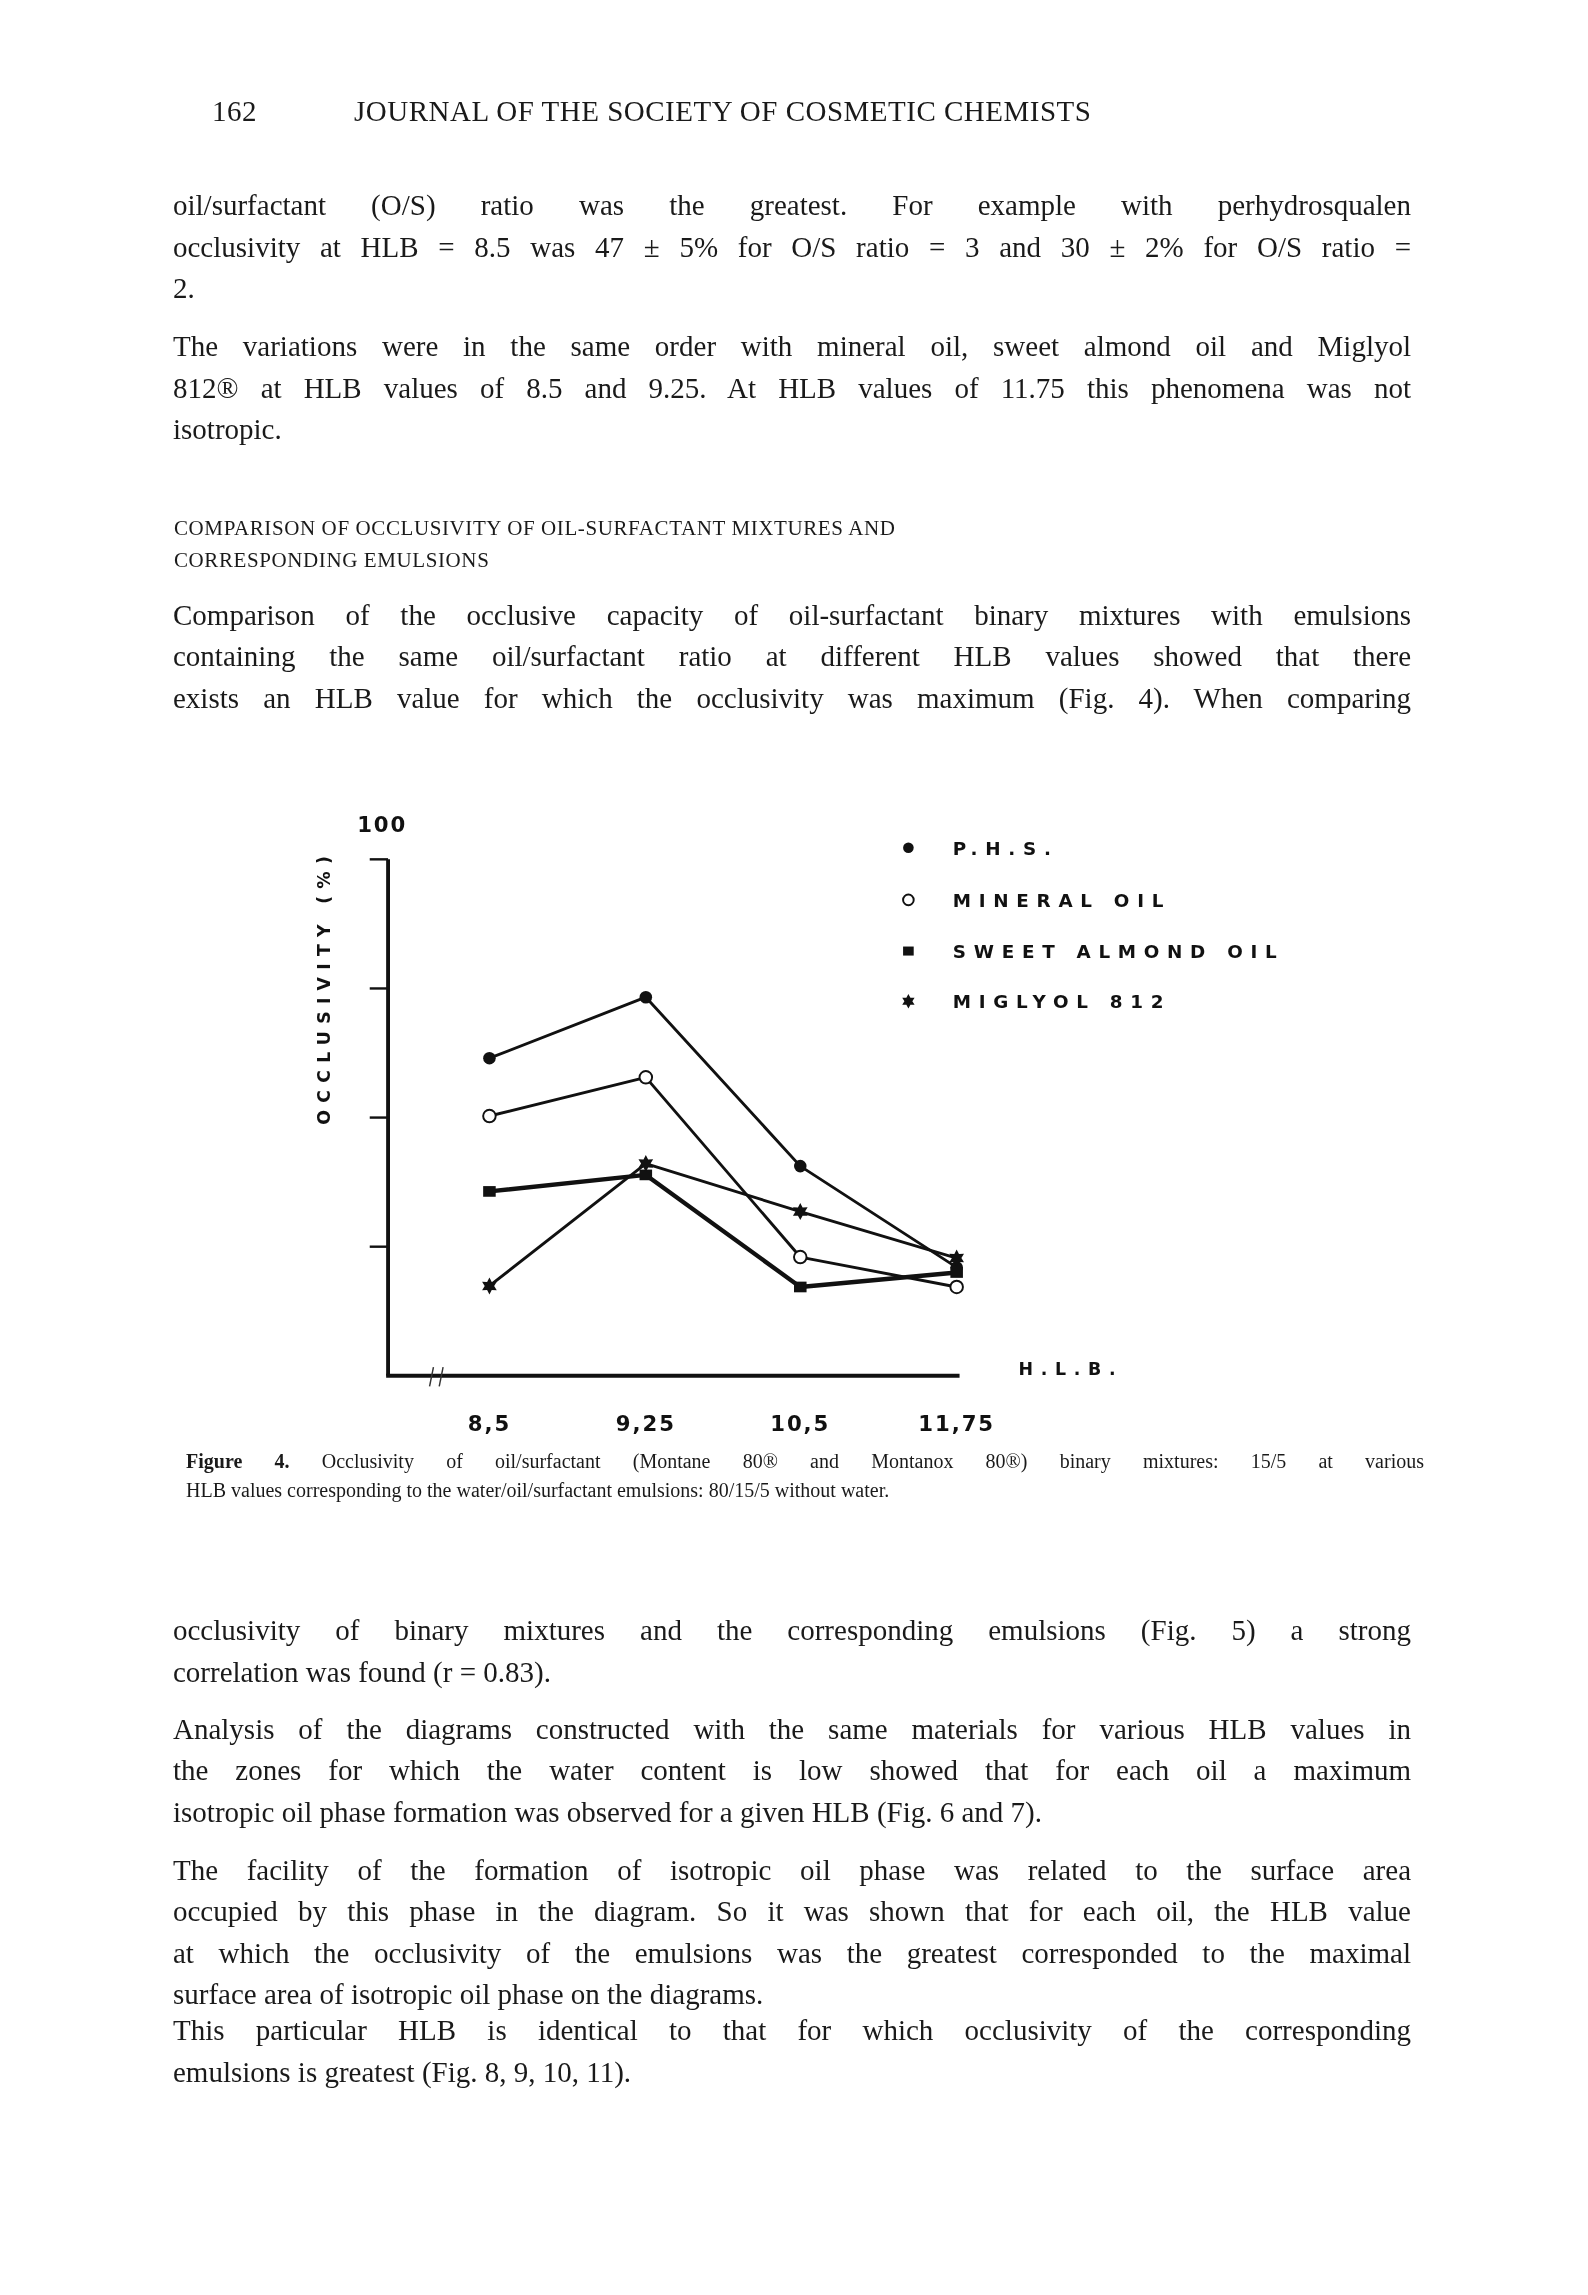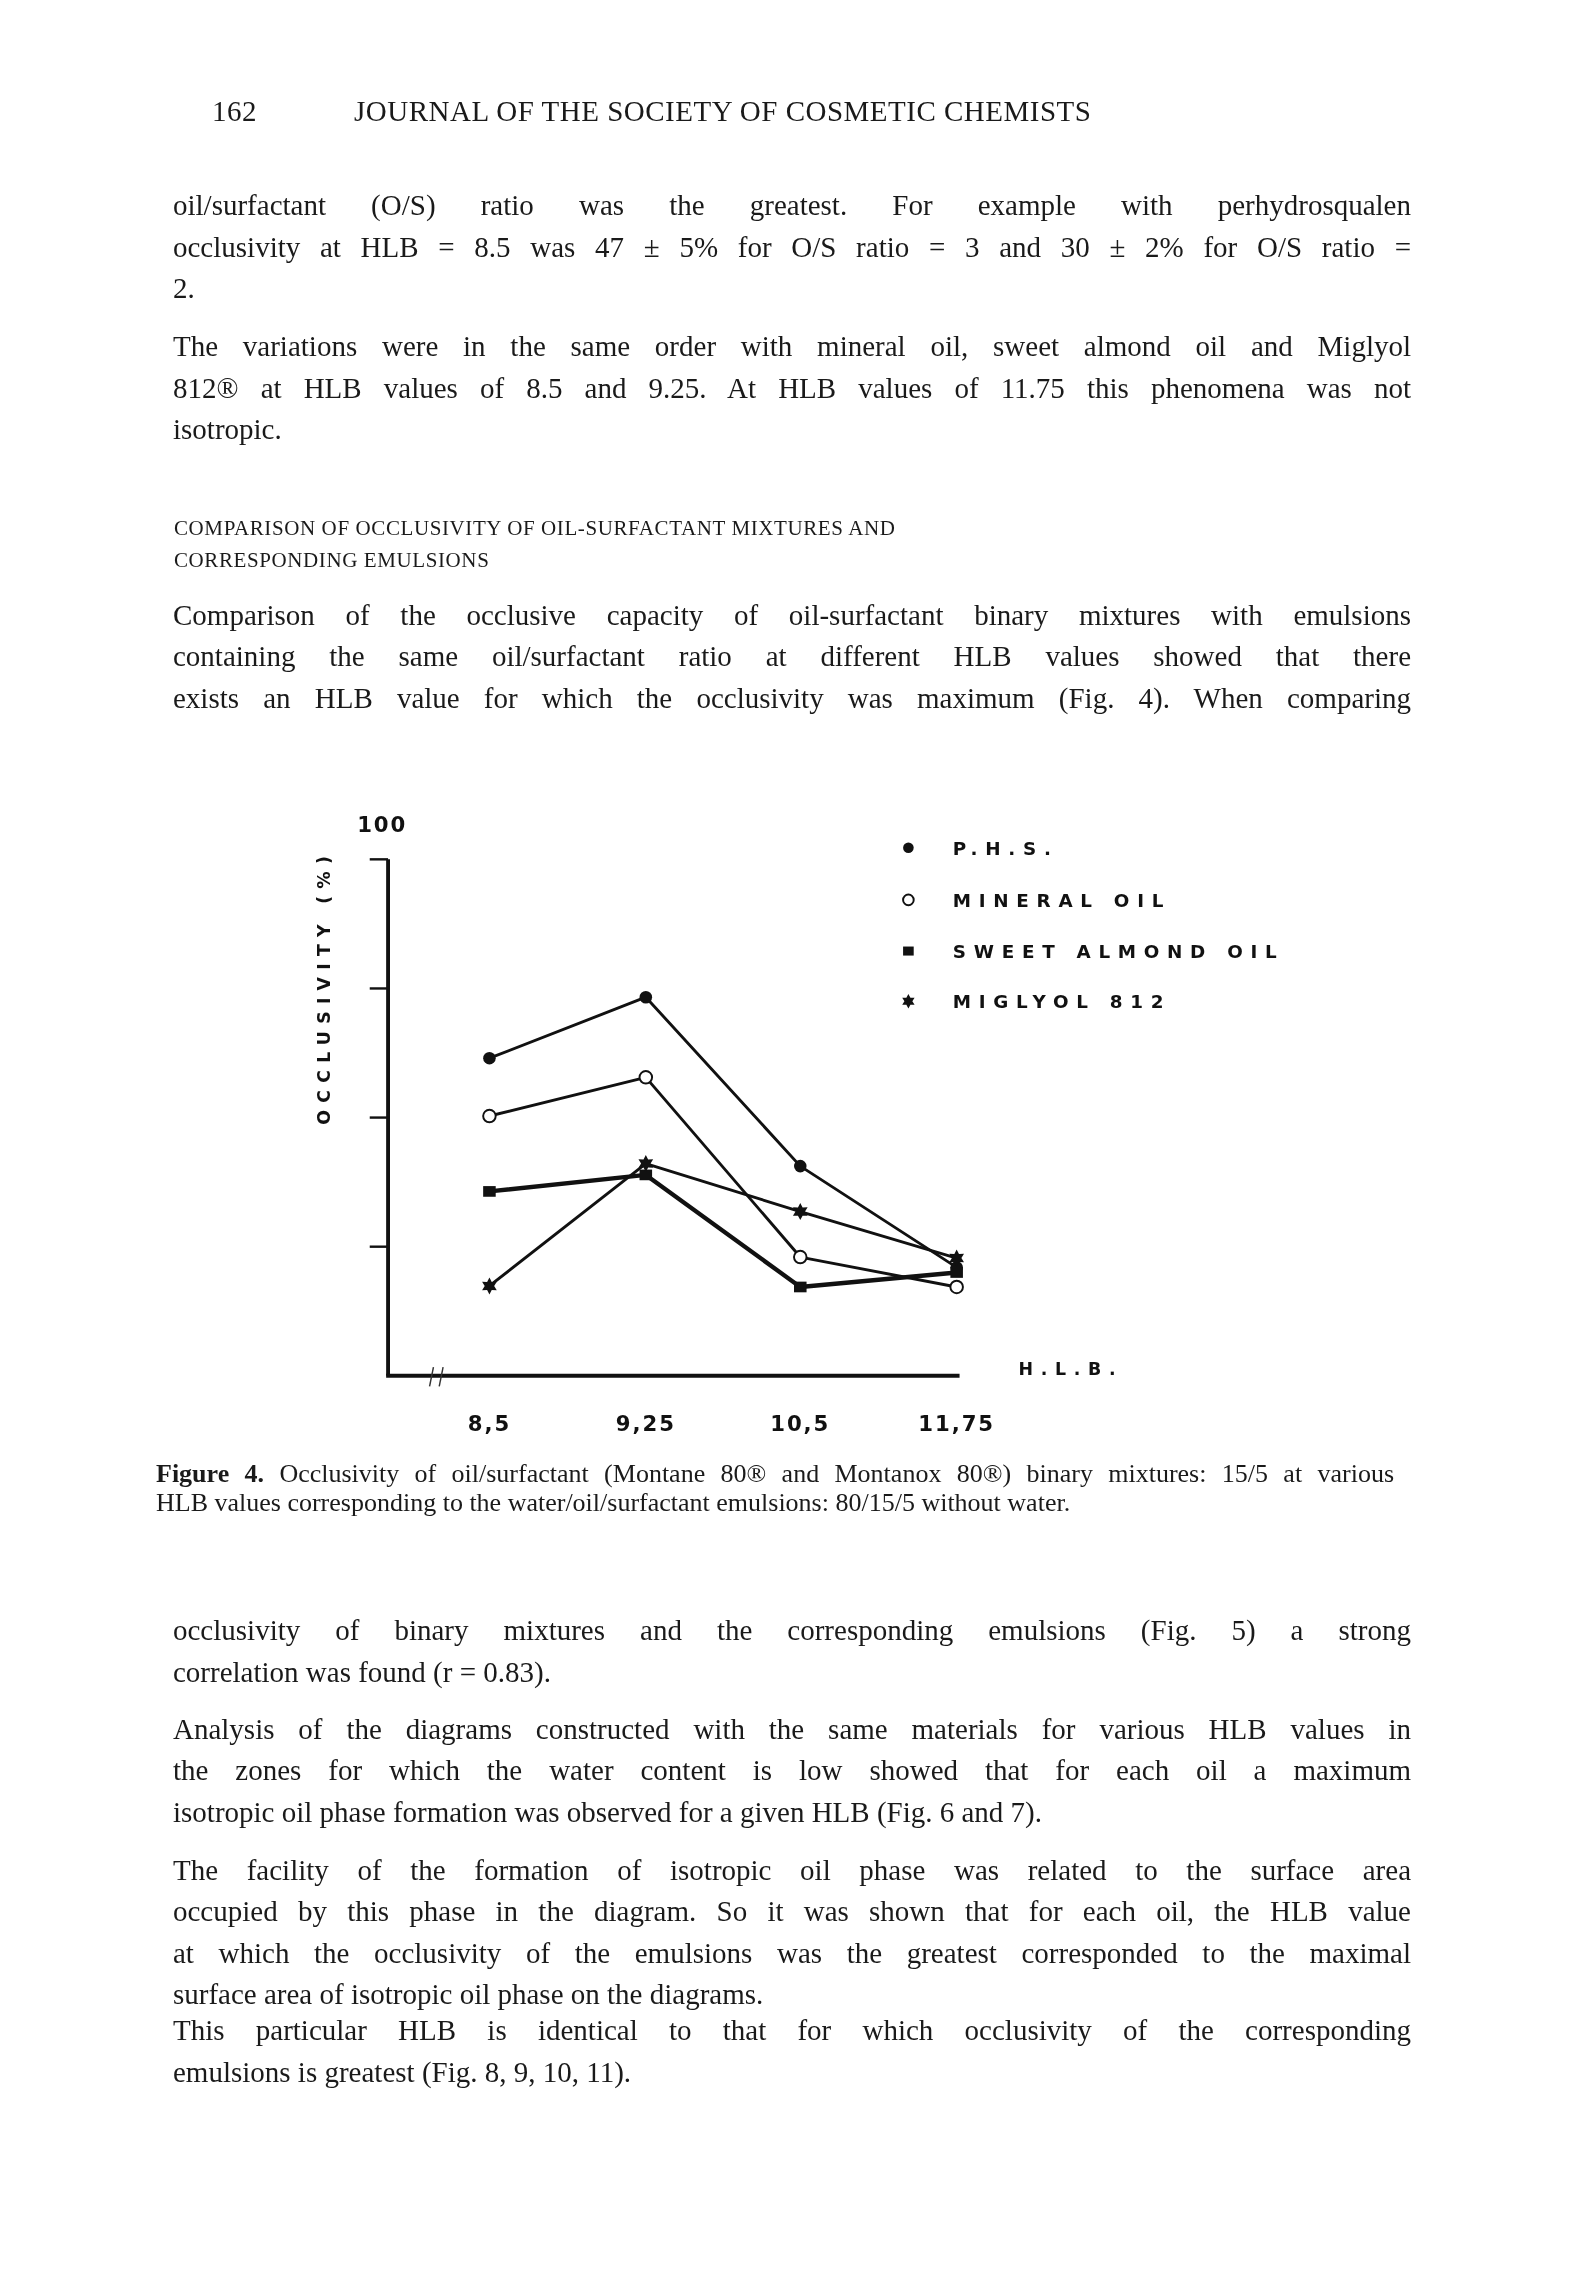--- a/index.html
+++ b/index.html
@@ -3,21 +3,21 @@
 <meta charset="utf-8">
 <style>
   html, body { margin: 0; padding: 0; background: #ffffff; }
   body { width: 1588px; height: 2295px; position: relative; overflow: hidden; color: #1a1a1a; font-family: "Liberation Serif", "DejaVu Serif", serif; }
   .abs { position: absolute; }
   .running-head { top: 95px; left: 172px; font-size: 29px; letter-spacing: 0.5px; white-space: nowrap; margin-left: 40px; }
   .running-head .page-num { display: inline-block; width: 142px; }
   .line { position: absolute; left: 173px; width: 1238px; font-size: 29px; line-height: 33px; white-space: nowrap; text-align: justify; text-align-last: justify; }
   .line.last { text-align-last: left; }
   .section-head { position: absolute; left: 174px; font-size: 21px; letter-spacing: 0.6px; white-space: nowrap; line-height: 25px; }
-  .caption { position: absolute; left: 156px; width: 1238px; font-size: 26px; line-height: 27px; white-space: nowrap; text-align: justify; text-align-last: justify; margin-top: 12px; }
+  .caption { position: absolute; left: 186px; width: 1238px; font-size: 20px; line-height: 27px; white-space: nowrap; text-align: justify; text-align-last: justify; }
   .caption.last { text-align-last: left; }
   .caption b { font-weight: bold; }
   #chart { position: absolute; left: 0; top: 0; width: 1588px; height: 2295px; pointer-events: none; }
   #chart text { font-family: "DejaVu Sans", "Liberation Sans", sans-serif; font-weight: bold; fill: #111; }
 </style>
 </head>
 <body>
 
 <div class="abs running-head">
   <span class="page-num">162</span><span>JOURNAL OF THE SOCIETY OF COSMETIC CHEMISTS</span>

